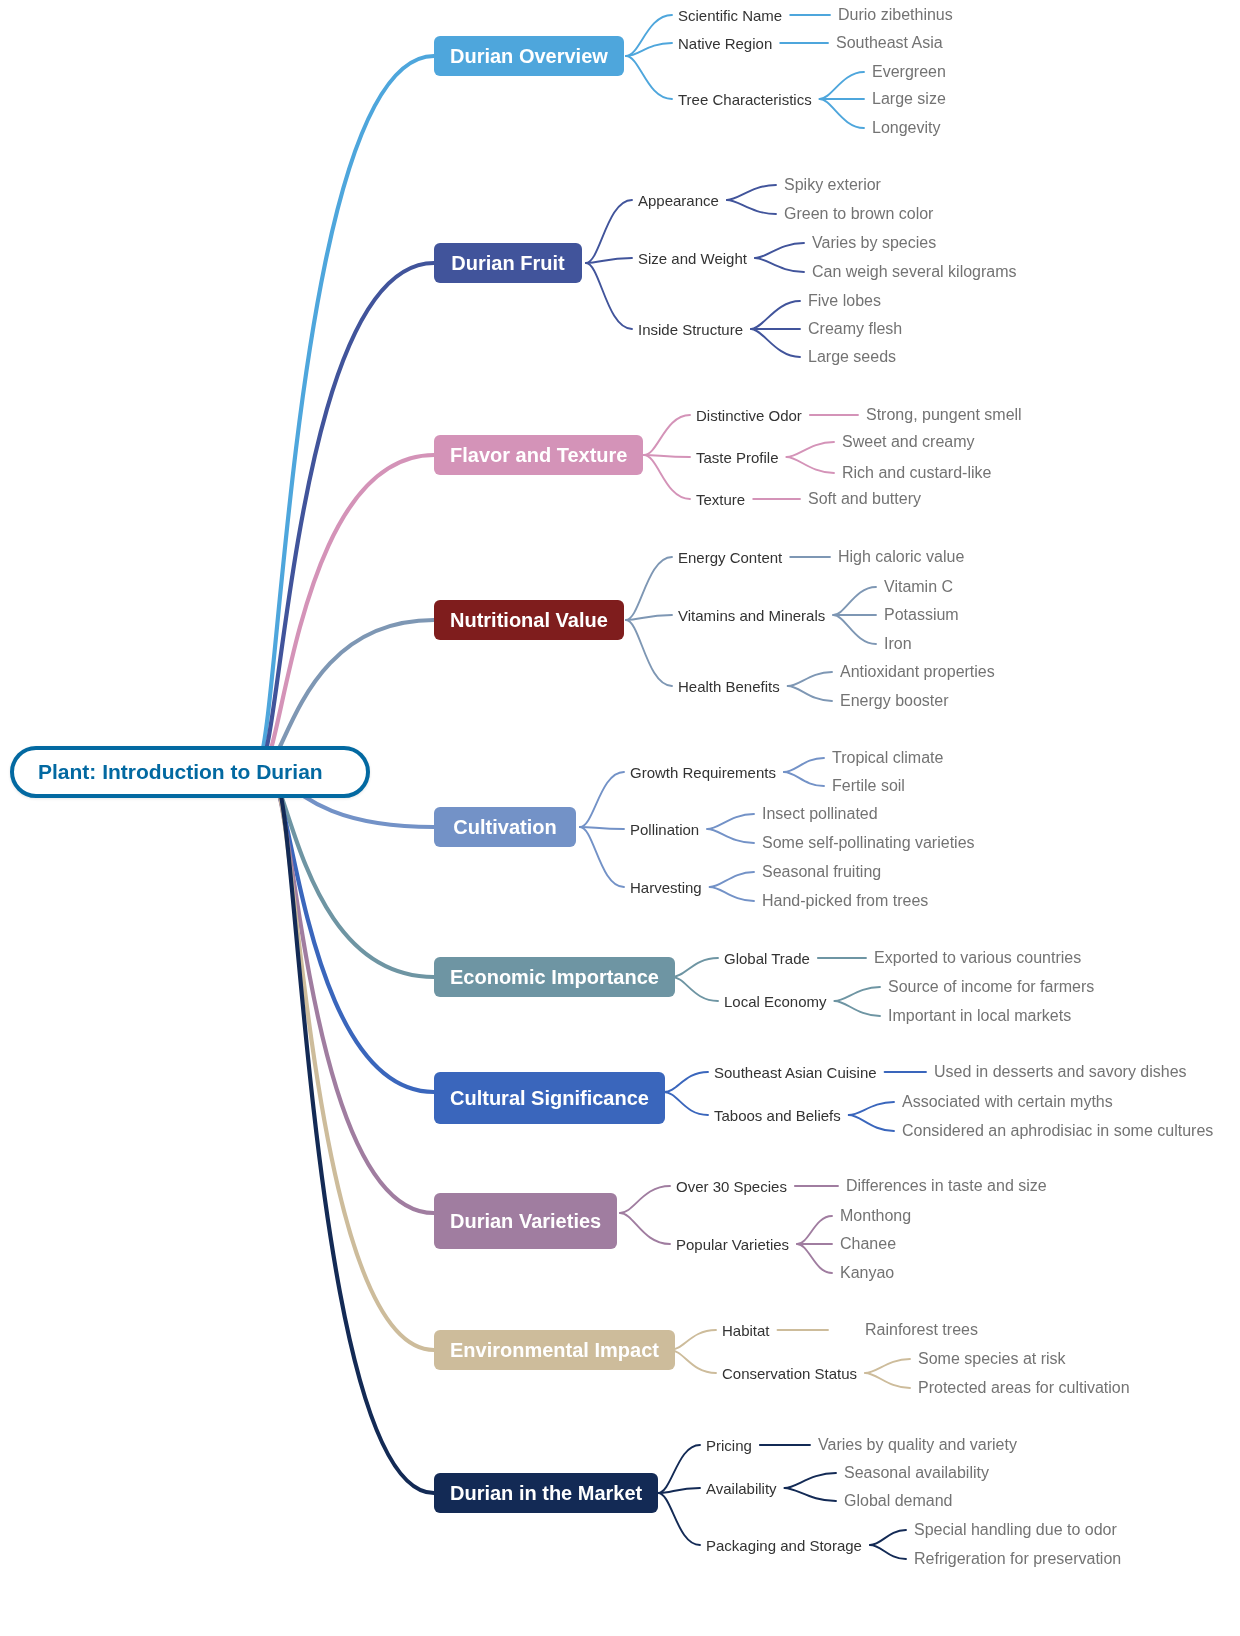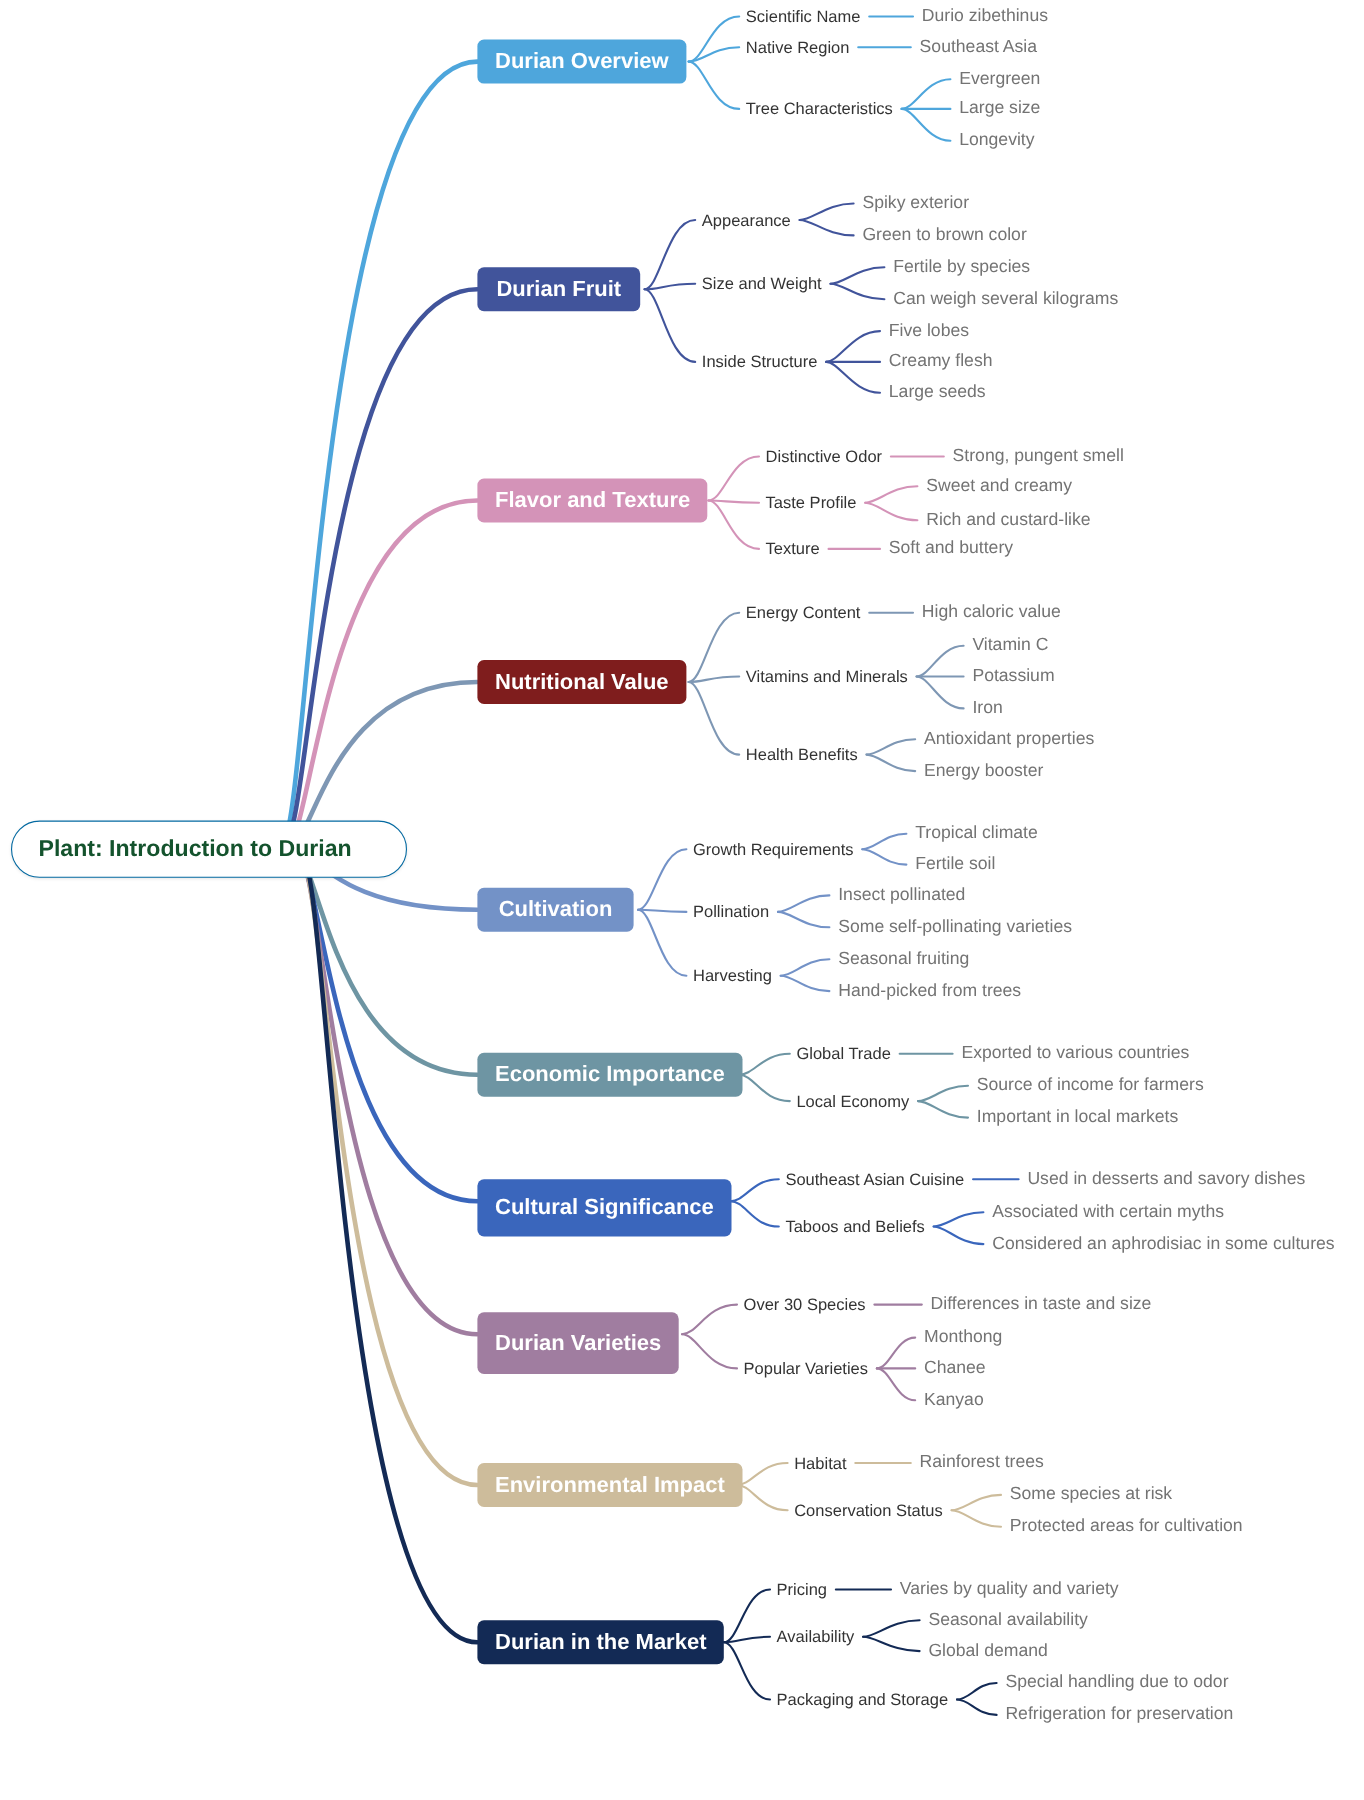--- a/index.html
+++ b/index.html
@@ -2,24 +2,24 @@
 <html><head>
 <meta charset="utf-8">
 <style>
   html,body{margin:0;padding:0;background:#ffffff;}
   body{width:1240px;height:1636px;position:relative;overflow:hidden;
        font-family:"Liberation Sans", sans-serif;}
   #canvas{position:absolute;left:0;top:0;width:1240px;height:1636px;}
   svg.links{position:absolute;left:0;top:0;width:1240px;height:1636px;overflow:visible;}
   .node{position:absolute;box-sizing:border-box;display:flex;align-items:center;}
   .root{
-    background:#ffffff;border:1px solid #0369a1;border-radius:26px;
+    background:#ffffff;border:4px solid #0369a1;border-radius:26px;
     box-shadow:0 1px 3px rgba(0,0,0,0.10);
     padding:0 24px;height:52px;
-    font-size:21px;font-weight:bold;color:#14532d;white-space:nowrap;
+    font-size:21px;font-weight:bold;color:#0369a1;white-space:nowrap;
   }
   .branch{
     border-radius:6px;height:40px;padding:0 16px;
     color:#ffffff;font-size:20px;font-weight:bold;white-space:nowrap;
     justify-content:center;
   }
   .lvl2{font-size:15px;color:#333333;white-space:nowrap;height:20px;}
   .lvl3{font-size:16px;color:#737373;white-space:nowrap;height:20px;text-align:center;}
 </style>
 </head>
@@ -150,21 +150,21 @@
       <div class="node lvl3" style="left: 784px; top: 175px;">
         <span>Spiky exterior</span>
       </div>
       <div class="node lvl3" style="left: 784px; top: 204px;">
         <span>Green to brown color</span>
       </div>
       <div class="node lvl2" style="left: 638px; top: 248px;">
         <span>Size and Weight</span>
       </div>
       <div class="node lvl3" style="left: 812px; top: 233px;">
-        <span>Fertile by species</span>
+        <span>Varies by species</span>
       </div>
       <div class="node lvl3" style="left: 812px; top: 262px;">
         <span>Can weigh several kilograms</span>
       </div>
       <div class="node lvl2" style="left: 638px; top: 319px;">
         <span>Inside Structure</span>
       </div>
       <div class="node lvl3" style="left: 808px; top: 291px;">
         <span>Five lobes</span>
       </div>
@@ -314,21 +314,21 @@
       </div>
       <div class="node lvl3" style="left: 840px; top: 1263px;">
         <span>Kanyao</span>
       </div>
       <div class="node branch" style="left: 434px; top: 1330px; min-width: 232px; height: 40px; background: rgb(205, 188, 155);">
         <span>Environmental Impact</span>
       </div>
       <div class="node lvl2" style="left: 722px; top: 1320px;">
         <span>Habitat</span>
       </div>
-      <div class="node lvl3" style="left: 836px; top: 1320px;">
+      <div class="node lvl3" style="left: 865px; top: 1320px;">
         <span>Rainforest trees</span>
       </div>
       <div class="node lvl2" style="left: 722px; top: 1363px;">
         <span>Conservation Status</span>
       </div>
       <div class="node lvl3" style="left: 918px; top: 1349px;">
         <span>Some species at risk</span>
       </div>
       <div class="node lvl3" style="left: 918px; top: 1378px;">
         <span>Protected areas for cultivation</span>

